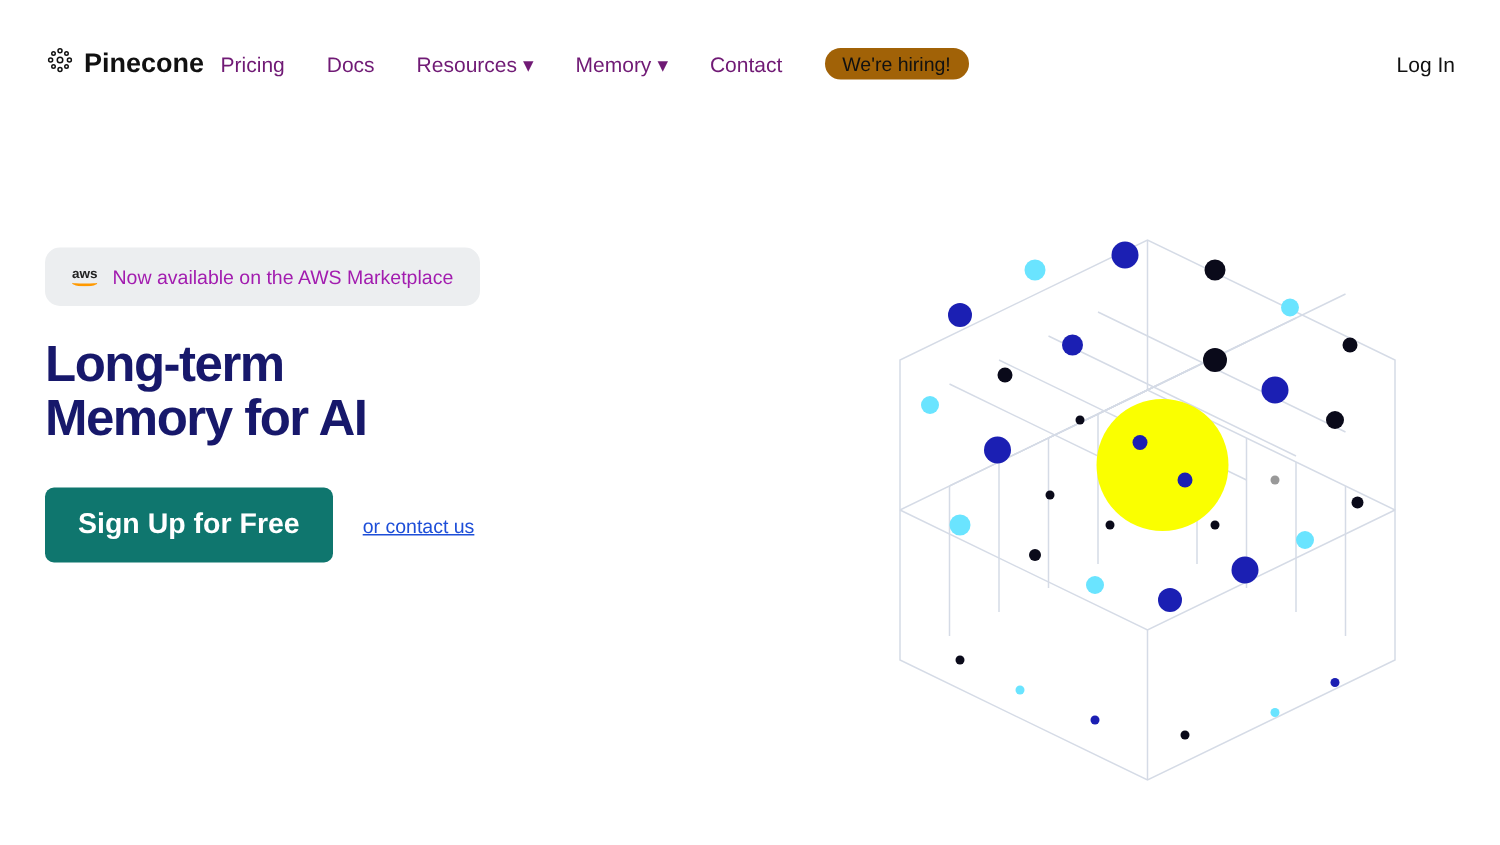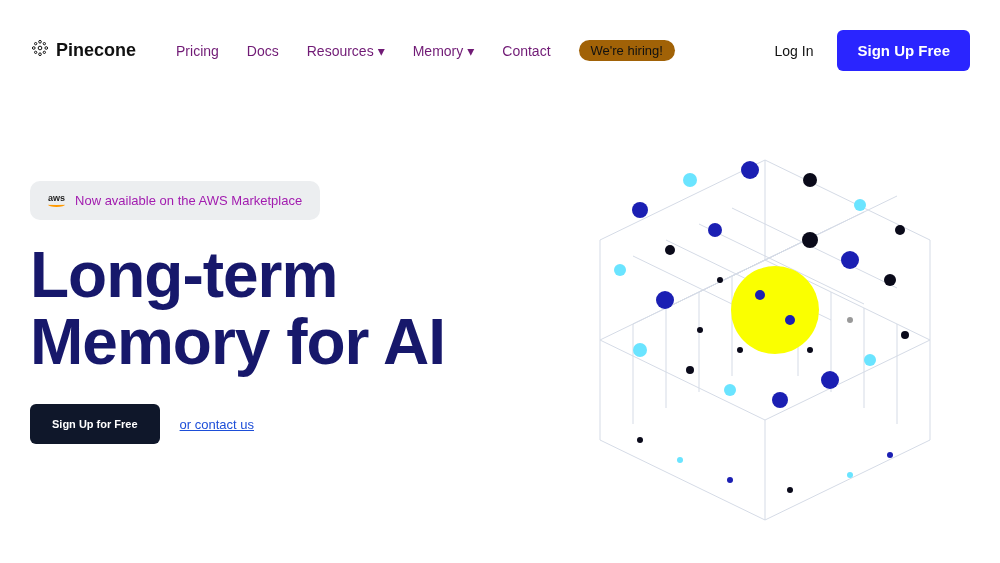--- a/index.html
+++ b/index.html
@@ -10,21 +10,21 @@
     font-family: -apple-system, BlinkMacSystemFont, "Segoe UI", Helvetica, Arial, sans-serif;
     color: #111;
     overflow: hidden;
     position: relative;
   }
   
   .header {
     display: flex;
     align-items: center;
     padding: 30px 30px 0 30px;
-    gap: 40px;
+    gap: 11px;
   }
   .logo {
     display: flex;
     align-items: center;
     gap: 6px;
     font-weight: 600;
     font-size: 18px;
     color: #111;
   }
   .logo svg { width: 20px; height: 20px; }
@@ -65,40 +65,40 @@
     gap: 10px;
     background: #eceef0;
     border-radius: 10px;
     padding: 12px 18px;
     margin-bottom: 22px;
   }
   .badge-aws { font-size: 9px; font-weight:700; color:#222; position:relative; }
   .badge-aws::after{ content:""; display:block; height:3px; border-bottom:2px solid #ff9900; border-radius:50%; margin-top:-1px;}
   .badge-link { color: #a21caf; font-size: 13px; cursor: pointer; }
   h1 {
-    font-size: 64px;
+    font-size: 34px;
     line-height: 1.05;
     font-weight: 800;
     color: #17186b;
     letter-spacing: -1px;
     margin-bottom: 4px;
   }
   .subhead {
     font-size: 14px;
     line-height: 1.55;
     color: #222;
     max-width: 430px;
   }
   .subhead a { color: #2a25ff; text-decoration: underline; cursor:pointer;}
   .cta-row { display: flex; align-items: center; gap: 20px; margin-top: 28px; }
   .cta-btn {
-    background: #0f172a;
+    background: #0f766e;
     color: #fff;
     font-weight: 700;
-    font-size: 11px;
+    font-size: 19px;
     padding: 14px 22px;
     border-radius: 6px;
     cursor: pointer;
   }
   .contact-link { color: #1d4ed8; font-size: 13px; text-decoration: underline; cursor: pointer; }
   
   .illus {
     position: absolute;
     right: 20px;
     top: 120px;
@@ -137,21 +137,20 @@
     <span class="nav-item">
       <span>Memory</span>
       <span class="caret">▾</span>
     </span>
     <span class="nav-item">Contact</span>
     <span class="hiring">We're hiring!</span>
   </nav>
 
   <div class="header-right">
     <span class="login">Log In</span>
-    <span class="signup-btn">Sign Up Free</span>
   </div>
 </header>
 
 <section class="hero">
   <div class="hero-left">
     <div class="badge">
       <span class="badge-aws">aws</span>
       <span class="badge-link">Now available on the AWS Marketplace</span>
     </div>
     <h1>

